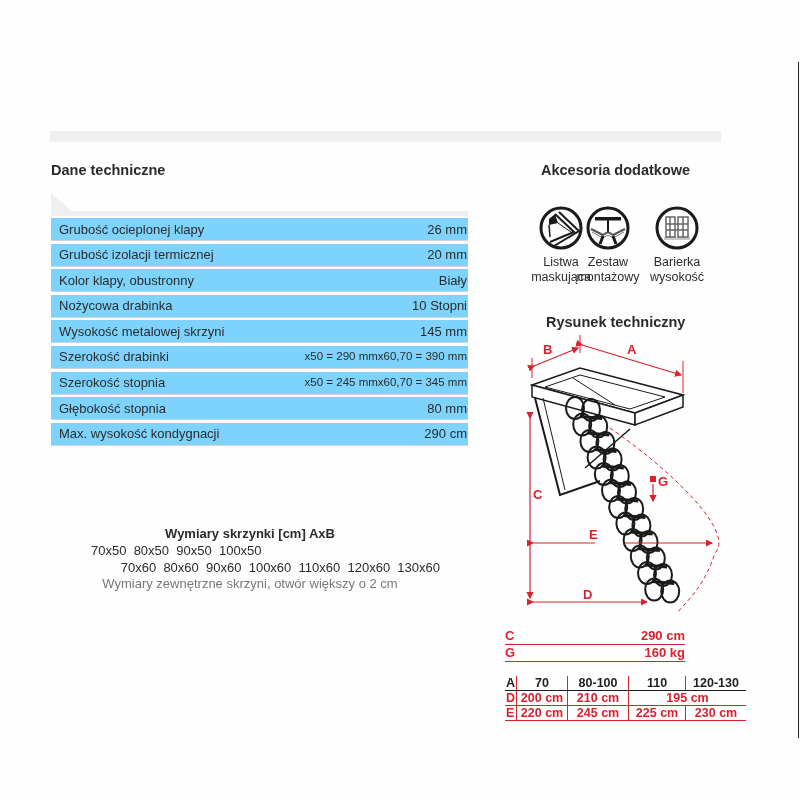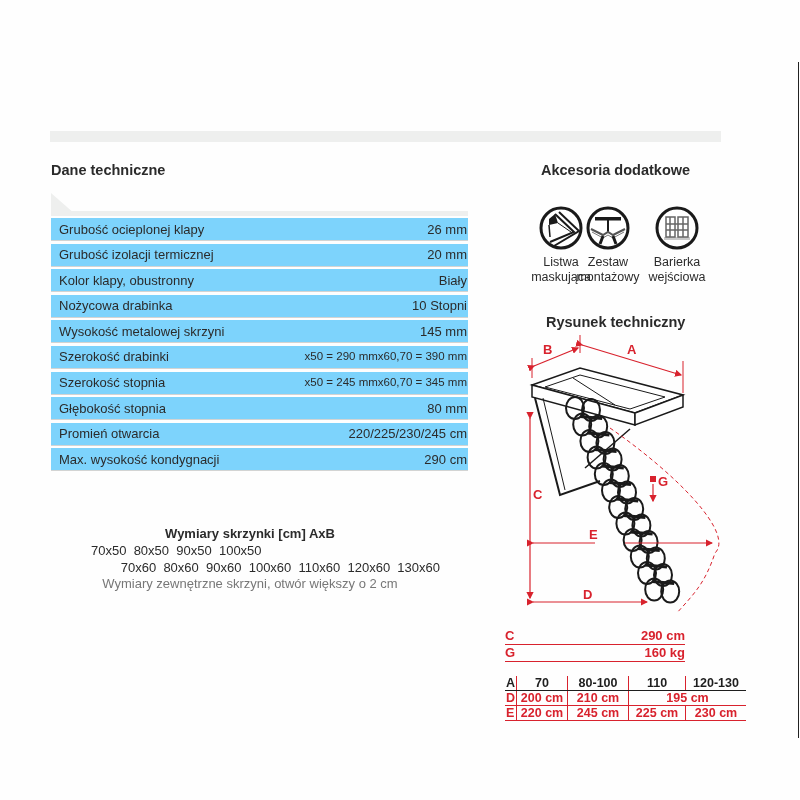--- a/index.html
+++ b/index.html
@@ -85,24 +85,20 @@
   <div class="spec-row">
     <span>Szerokość stopnia</span>
     <span class="val two">
       <span>x50 = 245 mm</span>
       <span>x60,70 = 345 mm</span>
     </span>
   </div>
   <div class="spec-row">
     <span>Głębokość stopnia</span>
     <span class="val">80 mm</span>
-  </div>
-  <div class="spec-row">
-    <span>Promień otwarcia</span>
-    <span class="val">220/225/230/245 cm</span>
   </div>
   <div class="spec-row">
     <span>Max. wysokość kondygnacji</span>
     <span class="val">290 cm</span>
   </div>
 </div>
 
 <div class="dims">
   <div class="dims-title">Wymiary skrzynki [cm] AxB</div>
   <div class="dims-row" style="text-align:left;padding-left:31px;">70x50  80x50  90x50  100x50</div>
@@ -146,21 +142,21 @@
     <g fill="none" stroke="#666" stroke-width="1.5">
       <rect x="12" y="12" width="9" height="20"></rect>
       <rect x="24" y="12" width="10" height="20"></rect>
       <line x1="12" y1="19" x2="34" y2="19"></line>
       <line x1="12" y1="25" x2="34" y2="25"></line>
       <line x1="16" y1="12" x2="16" y2="32"></line>
       <line x1="29" y1="12" x2="29" y2="32"></line>
     </g>
   </svg>
   <div>Barierka</div>
-  <div>wejściowa</div>
+  <div>wysokość</div>
 </div>
 
 <div class="section-title" id="rys-title">Rysunek techniczny</div>
 
 <svg class="drawing" viewBox="0 0 215 280">
   <defs>
     <marker id="arr" markerWidth="6" markerHeight="6" refX="5" refY="3" orient="auto">
       <path d="M0,0 L6,3 L0,6 z" fill="#d8222d"></path>
     </marker>
   </defs>

